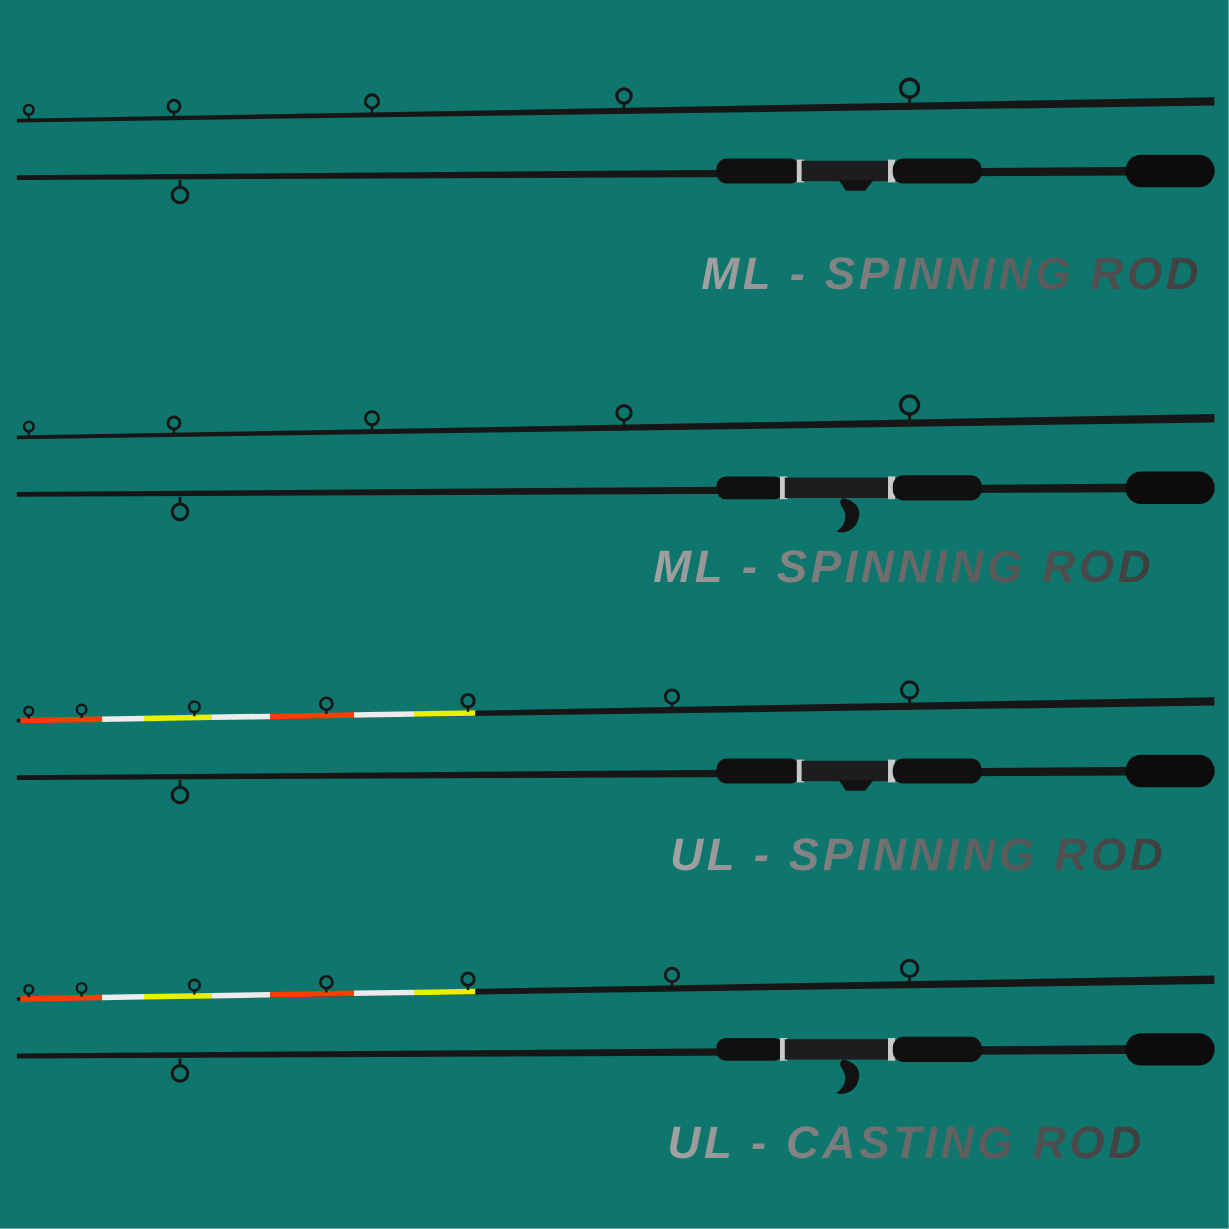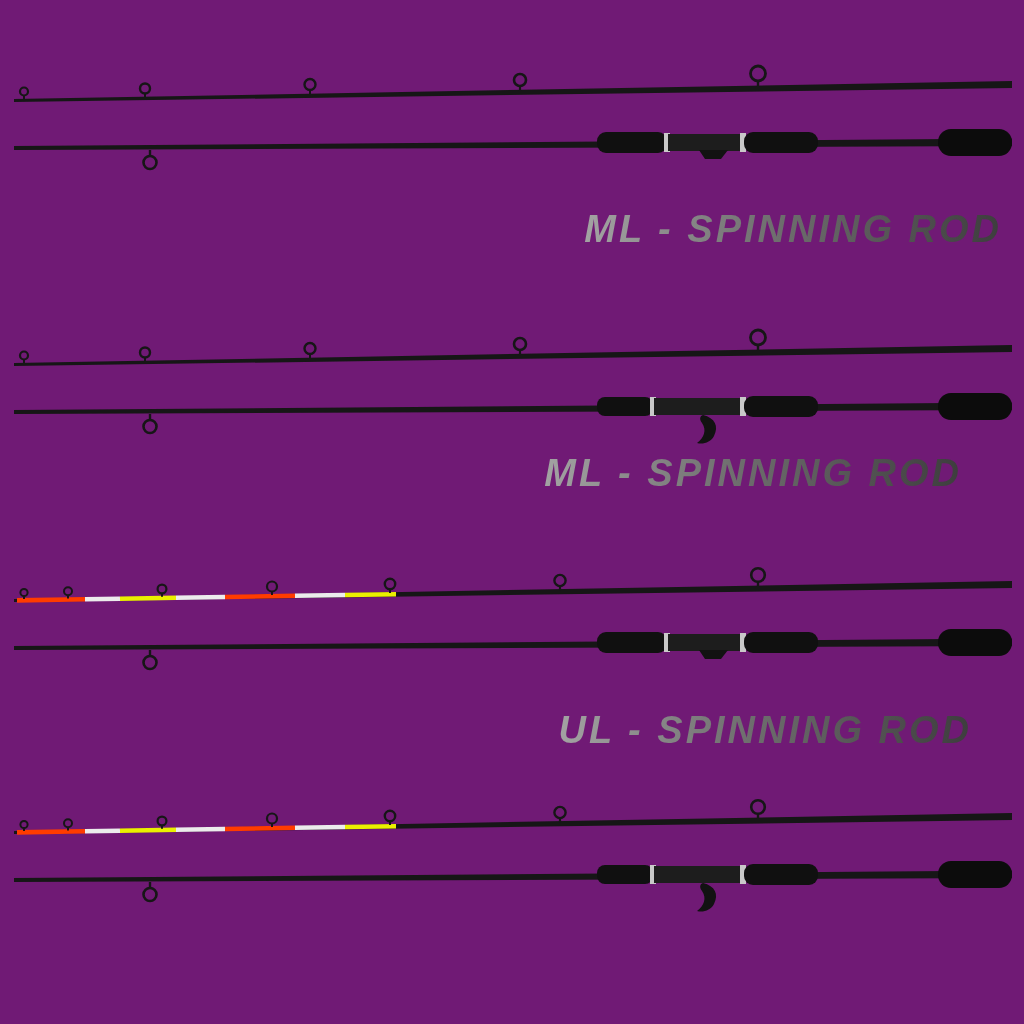--- a/index.html
+++ b/index.html
@@ -4,21 +4,21 @@
 <style>
   html, body {
     margin: 0;
     padding: 0;
     background: #ffffff;
   }
   .canvas {
     position: relative;
     width: 1024px;
     height: 1024px;
-    background: #701a75;
+    background: #0f766e;
     overflow: hidden;
     font-family: "Liberation Sans", sans-serif;
   }
   .row {
     position: absolute;
     left: 0;
     width: 1024px;
     height: 256px;
   }
   .rod-art {
@@ -148,25 +148,26 @@
     <div class="rod-label" style="top:196px; right:62px">ML - SPINNING ROD</div>
   </div>
 
   <div class="row" style="top:512px">
     <svg class="rod-art" viewBox="0 0 1024 256">
       <g transform="translate(0,-12)">
         <use href="#tip-color"></use>
         <use href="#butt-spinning"></use>
       </g>
     </svg>
-    <div class="rod-label" style="top:197px; right:52px">UL - SPINNING ROD</div>
+    <div class="rod-label" style="top:180px; right:52px">UL - SPINNING ROD</div>
   </div>
 
   <div class="row" style="top:768px">
     <svg class="rod-art" viewBox="0 0 1024 256">
       <g transform="translate(0,-36)">
         <use href="#tip-color"></use>
         <use href="#butt-casting"></use>
       </g>
     </svg>
+    <div class="rod-label" style="top:164px; right:70px">UL - CASTING ROD</div>
   </div>
 
 </div>
 
 </body></html>

